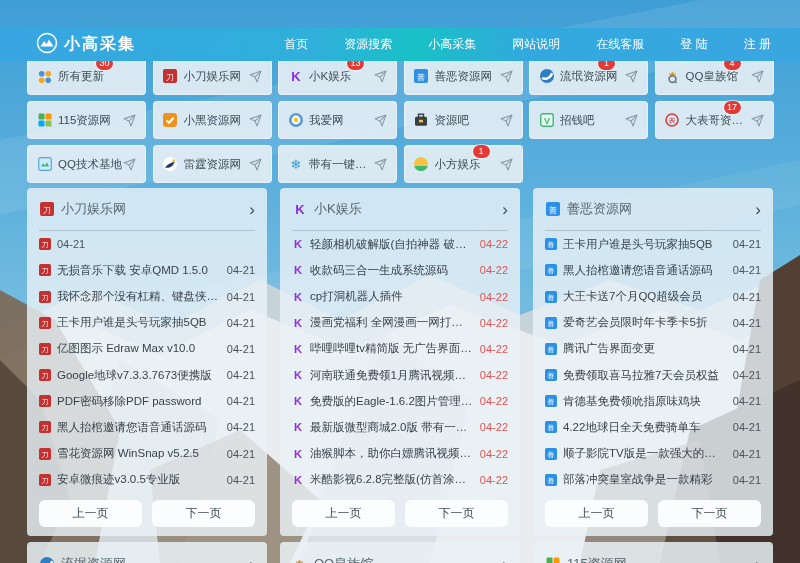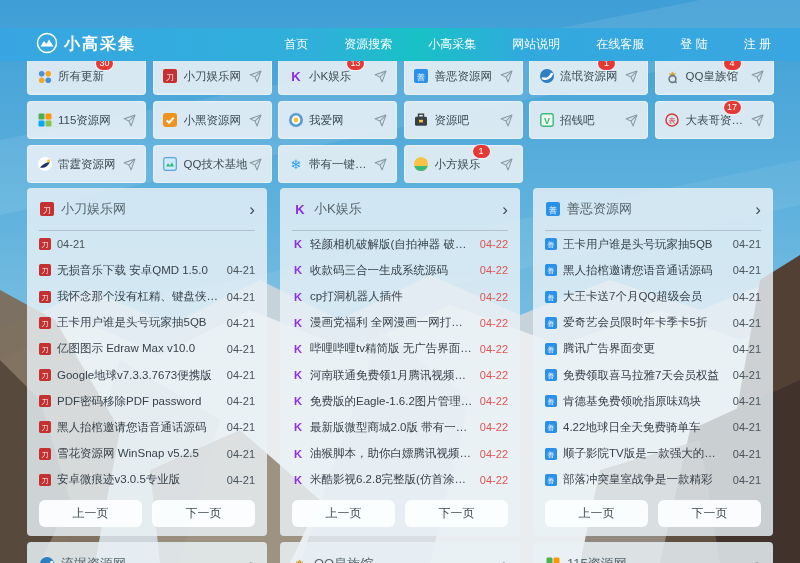--- a/index.html
+++ b/index.html
@@ -294,42 +294,42 @@
      <span class="plane">
           <svg width="13" height="13" viewBox="0 0 24 24" fill="none" stroke="#7e8d98" stroke-width="2" stroke-linejoin="round">
             <path d="M22 2L11 13"></path>
             <path d="M22 2l-7 20-4-9-9-4 20-7z"></path>
           </svg>
         </span>
    </div>
       <div class="card">
      <span class="cicon">
           <svg width="14" height="14" viewBox="0 0 14 14">
+            <rect x="0.7" y="0.7" width="12.6" height="12.6" rx="2" fill="#cdeafa" stroke="#58a6d6" stroke-width="1.2"></rect>
+            <path d="M3 9.5l2-3.2 2 2.2 2-3.2 2 4.2z" fill="#3cb878"></path>
+          </svg>
+        </span>
+     <span class="clabel">QQ技术基地</span>
+
+     <span class="plane">
+          <svg width="13" height="13" viewBox="0 0 24 24" fill="none" stroke="#7e8d98" stroke-width="2" stroke-linejoin="round">
+            <path d="M22 2L11 13"></path>
+            <path d="M22 2l-7 20-4-9-9-4 20-7z"></path>
+          </svg>
+        </span>
+   </div>
+      <div class="card">
+     <span class="cicon">
+          <svg width="14" height="14" viewBox="0 0 14 14">
             <circle cx="7" cy="7" r="7" fill="#fff"></circle>
             <path d="M2 10.5c3.5 1 8.5-.5 10-6.5-3 2.5-6 1.5-10 6.5z" fill="#23356b"></path>
             <circle cx="10.6" cy="3.8" r="1.6" fill="#f6c344"></circle>
           </svg>
         </span>
      <span class="clabel">雷霆资源网</span>
-
-     <span class="plane">
-          <svg width="13" height="13" viewBox="0 0 24 24" fill="none" stroke="#7e8d98" stroke-width="2" stroke-linejoin="round">
-            <path d="M22 2L11 13"></path>
-            <path d="M22 2l-7 20-4-9-9-4 20-7z"></path>
-          </svg>
-        </span>
-   </div>
-      <div class="card">
-     <span class="cicon">
-          <svg width="14" height="14" viewBox="0 0 14 14">
-            <rect x="0.7" y="0.7" width="12.6" height="12.6" rx="2" fill="#cdeafa" stroke="#58a6d6" stroke-width="1.2"></rect>
-            <path d="M3 9.5l2-3.2 2 2.2 2-3.2 2 4.2z" fill="#3cb878"></path>
-          </svg>
-        </span>
-     <span class="clabel">QQ技术基地</span>
 
      <span class="plane">
           <svg width="13" height="13" viewBox="0 0 24 24" fill="none" stroke="#7e8d98" stroke-width="2" stroke-linejoin="round">
             <path d="M22 2L11 13"></path>
             <path d="M22 2l-7 20-4-9-9-4 20-7z"></path>
           </svg>
         </span>
    </div>
       <div class="card">
      <span class="cicon">

